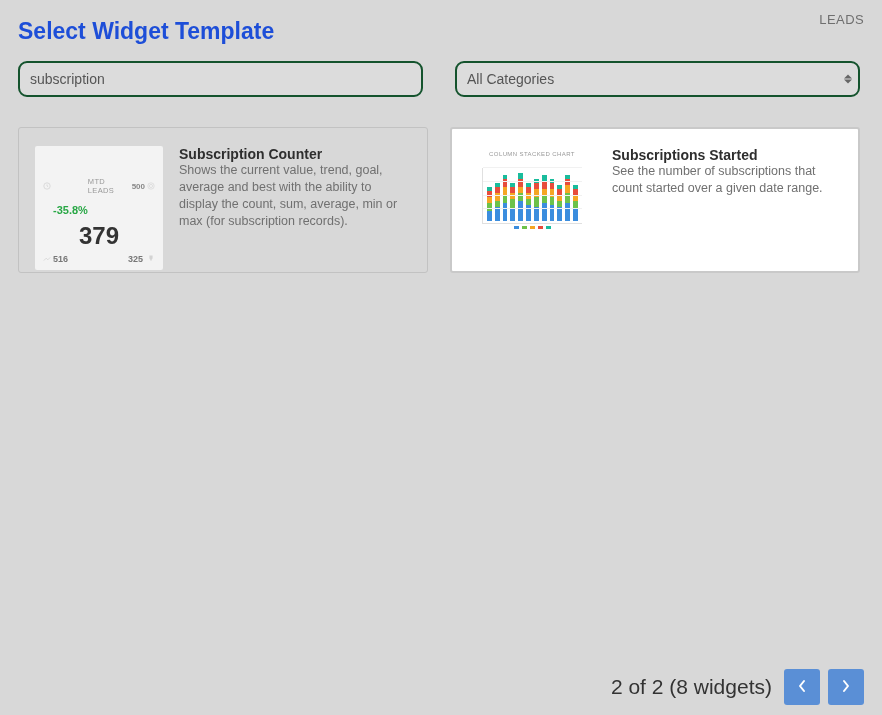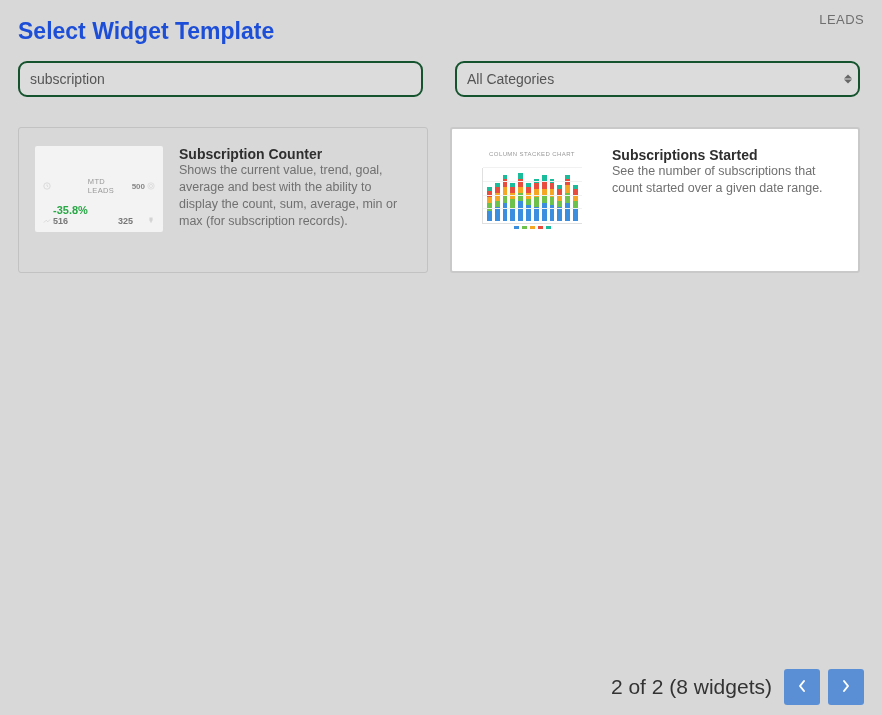--- a/index.html
+++ b/index.html
@@ -123,30 +123,31 @@
             <span style="display:flex;align-items:center;gap:2px;">
               <span class="goal">500</span>
               <span class="tiny-icon">
                 <svg viewBox="0 0 10 10">
                     <circle cx="5" cy="5" r="4" fill="none" stroke="#999" stroke-width="0.8"></circle>
                     <circle cx="5" cy="5" r="2" fill="none" stroke="#999" stroke-width="0.8"></circle>
                   </svg>
               </span>
             </span>
           </div>
+          <div class="ct-main">379</div>
           <div class="ct-bottom">
             <span style="display:flex;align-items:center;gap:2px;">
               <span class="tiny-icon">
                 <svg viewBox="0 0 10 10">
                     <path d="M1 7 L4 4 L6 6 L9 3" stroke="#999" stroke-width="1" fill="none"></path>
                   </svg>
               </span>
               <span>516</span>
             </span>
-            <span style="display:flex;align-items:flex-start;gap:14px;">
+            <span style="display:flex;align-items:flex-start;gap:4px;">
               <span>325</span>
               <span class="tiny-icon">
                 <svg viewBox="0 0 10 10">
                     <path d="M3 2h4v3a2 2 0 0 1-4 0z M4 7h2v1H4z" fill="#999"></path>
                   </svg>
               </span>
             </span>
           </div>
         </div>
       </div>

